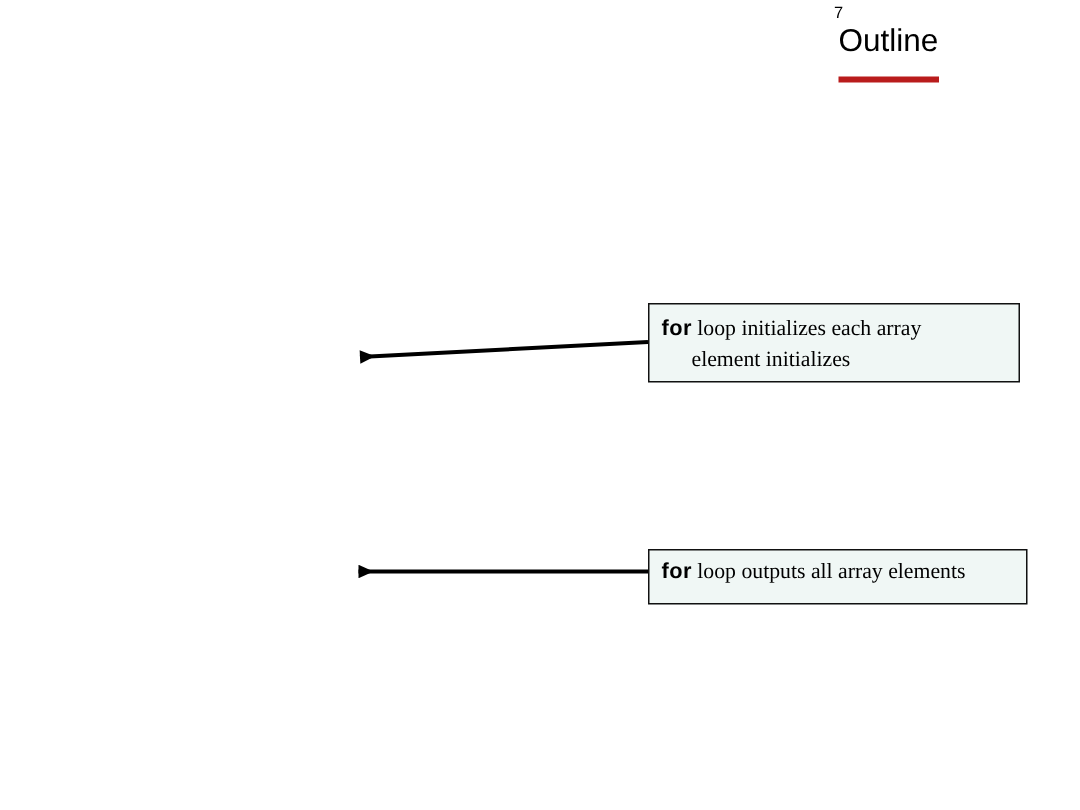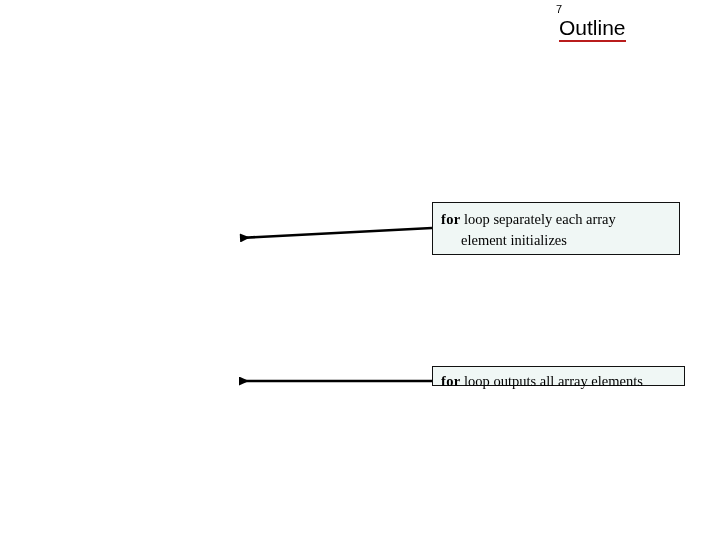--- a/index.html
+++ b/index.html
@@ -35,62 +35,62 @@
   
   .slide-title {
     position: absolute;
     left: 559px;
     top: 16px;
     font-family: "Liberation Sans", sans-serif;
     font-size: 21px;
     line-height: 24px;
     color: #000000;
     white-space: nowrap;
-    border-bottom: 2px solid #b91c1c;
-    padding-bottom: 0;
+    border-bottom: 4px solid #b91c1c;
+    padding-bottom: 11px;
   }
 
   
   .callout {
     position: absolute;
     box-sizing: border-box;
     background: #f0f7f5;
     border: 1px solid #111111;
     font-family: "Liberation Serif", serif;
     color: #000000;
     z-index: 3;
   }
   .callout .line {
     white-space: nowrap;
     font-size: 14.5px;
     line-height: 21px;
   }
   .kw {
-    font-family: Liberation Serif, serif;
+    font-family: Liberation Sans, sans-serif;
     font-weight: bold;
     font-size: 14.5px;
     letter-spacing: 0.3px;
   }
 
   #callout-init {
     left: 432px;
     top: 202px;
     width: 248px;
     height: 53px;
     padding: 6px 0 0 8px;
   }
   #callout-init .line-2 {
     padding-left: 20px;
   }
 
   #callout-output {
     left: 432px;
     top: 366px;
     width: 253px;
-    height: 20px;
+    height: 37px;
     padding: 4px 0 0 8px;
   }
 
   
   #arrows {
     position: absolute;
     left: 0;
     top: 0;
     width: 720px;
     height: 540px;
@@ -112,21 +112,21 @@
         <path d="M10,0 L0,4.5 L10,9 Z" fill="#000000"></path>
       </marker>
     </defs>
 
     <line x1="432" y1="228" x2="240" y2="238" stroke="#000000" stroke-width="2.6" marker-end="url(#ah)"></line>
 
     <line x1="432" y1="381" x2="239" y2="381" stroke="#000000" stroke-width="2.6" marker-end="url(#ah)"></line>
   </svg>
 
   <div class="callout" id="callout-init">
-    <div class="line line-1"><span class="kw">for</span><span> loop separately each array</span></div>
+    <div class="line line-1"><span class="kw">for</span><span> loop initializes each array</span></div>
     <div class="line line-2">element initializes</div>
   </div>
 
   <div class="callout" id="callout-output">
     <div class="line line-1"><span class="kw">for</span><span> loop outputs all array elements</span></div>
   </div>
 
 </div>
 
 </body></html>

